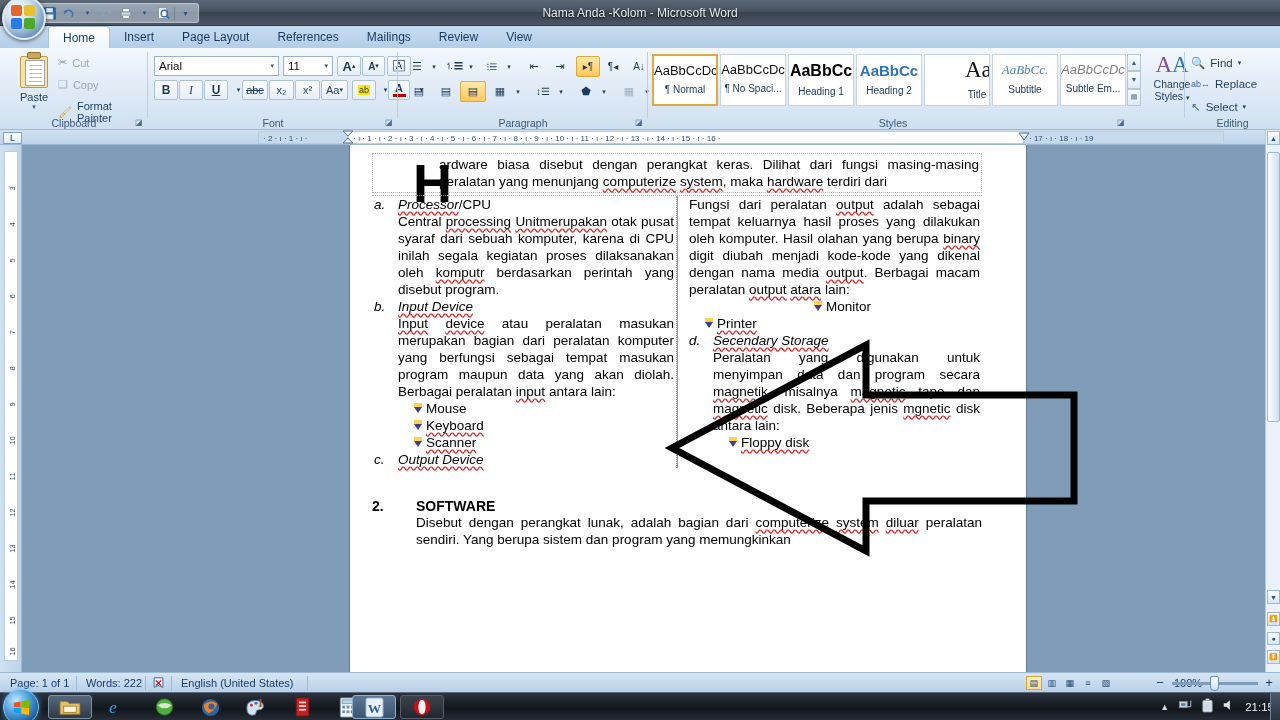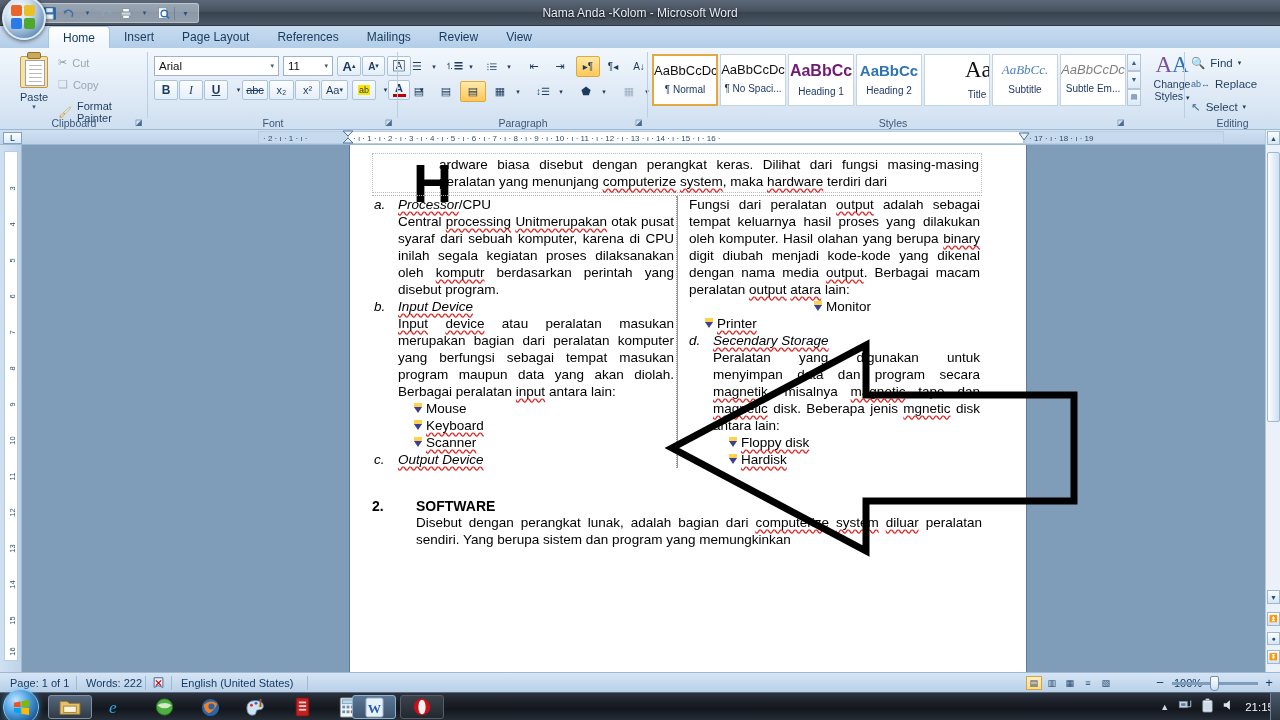--- a/index.html
+++ b/index.html
@@ -451,21 +451,21 @@
     <div class="group" style="left:648px;width:537px;">
       <div class="style-card sel" style="left:4px;">
         <div class="sc-sample" style="color:#111;">AaBbCcDc</div>
         <div class="sc-name">¶ Normal</div>
       </div>
       <div class="style-card" style="left:72px;">
         <div class="sc-sample" style="color:#111;">AaBbCcDc</div>
         <div class="sc-name">¶ No Spaci...</div>
       </div>
       <div class="style-card" style="left:140px;">
-        <div class="sc-sample" style="font-size:16px;font-weight:bold;color:#701a75;">AaBbCᴄ</div>
+        <div class="sc-sample" style="font-size:16px;font-weight:bold;color:#000000;">AaBbCᴄ</div>
         <div class="sc-name">Heading 1</div>
       </div>
       <div class="style-card" style="left:208px;">
         <div class="sc-sample" style="font-size:15px;font-weight:bold;color:#2e74b5;">AaBbCc</div>
         <div class="sc-name">Heading 2</div>
       </div>
       <div class="style-card" style="left:276px;padding-left:40px;">
         <div class="sc-sample" style="font-size:23px;font-family:'Liberation Serif',serif;color:#111;margin-top:2px;">AaB</div>
         <div class="sc-name">Title</div>
       </div>
@@ -628,27 +628,20 @@
               <span class="li-title sw">Secendary Storage</span>
             </div>
             <div class="body-p">Peralatan yang digunakan untuk menyimpan data dan program secara <span class="sw">magnetik</span>, misalnya <span class="sw">magnetic</span> tape dan <span class="sw">magnetic</span> disk. Beberapa jenis <span class="sw">mgnetic</span> disk antara lain:</div>
 
             <div class="bullet-row">
               <span class="bullet-ico">
                   <span class="b-top"></span>
                   <span class="b-bot"></span>
                 </span>
               <span class="sw">Floppy disk</span>
-            </div>
-            <div class="bullet-row">
-              <span class="bullet-ico">
-                  <span class="b-top"></span>
-                  <span class="b-bot"></span>
-                </span>
-              <span class="sw">Hardisk</span>
             </div>
           </div>
         </div>
 
         <div class="sect2">
           <span class="num">2.</span>
           <span class="hd">SOFTWARE</span>
         </div>
         <div class="sect2-body">Disebut dengan perangkat lunak, adalah bagian dari <span class="sw">computerize</span> <span class="sw">system</span> <span class="sw">diluar</span> peralatan sendiri. Yang berupa sistem dan program yang memungkinkan</div>
       </div>

